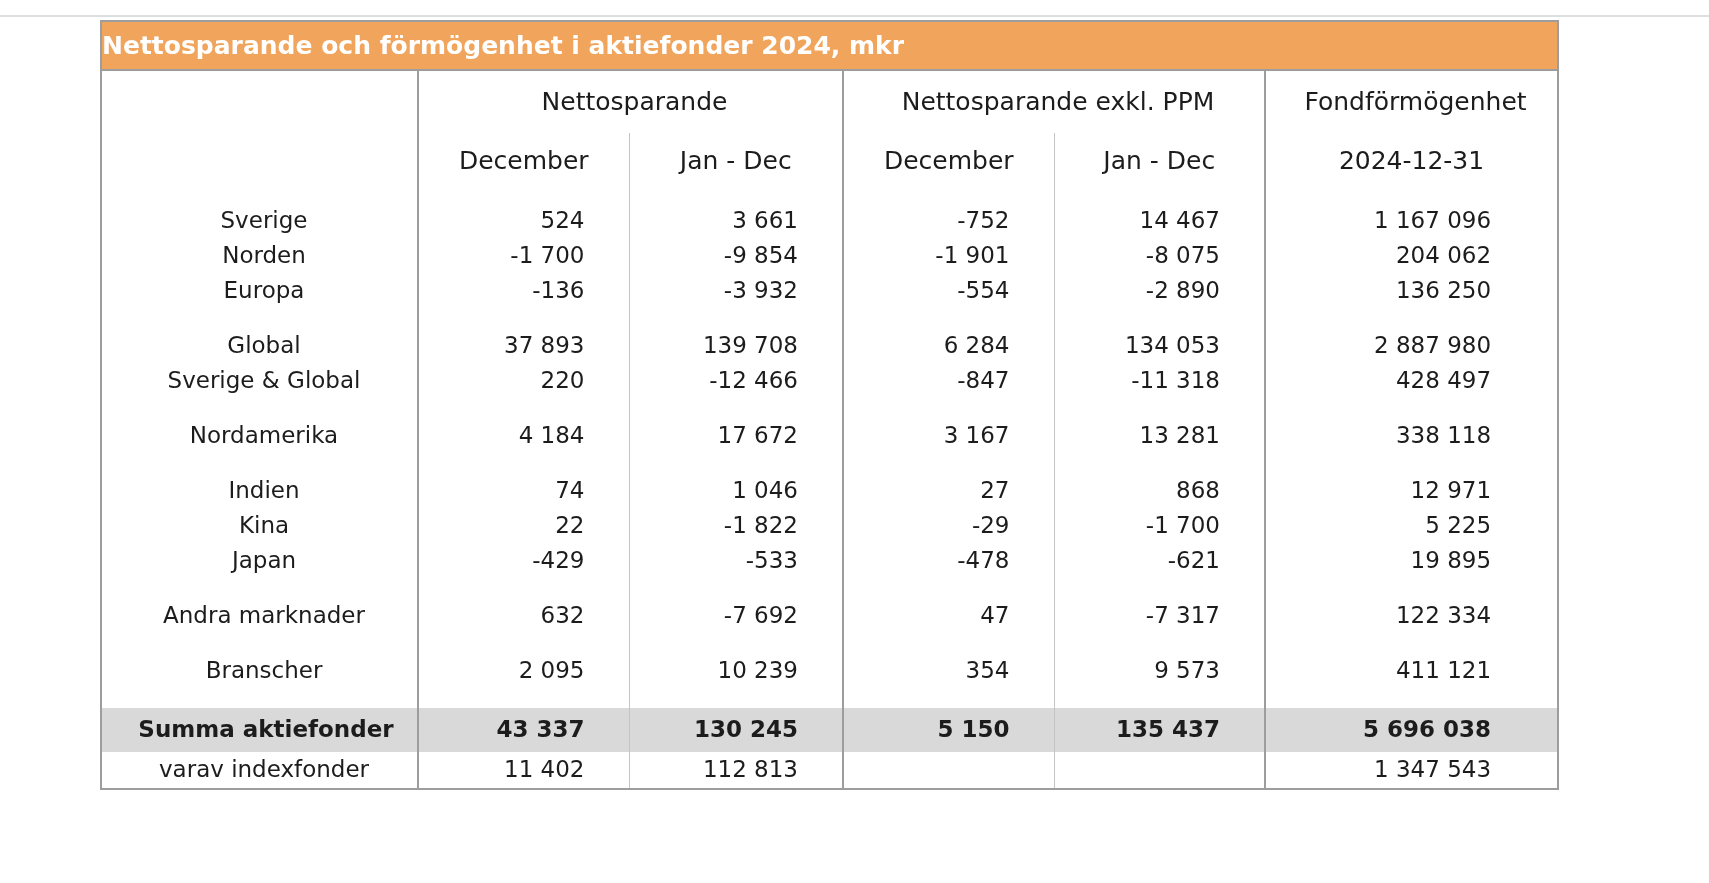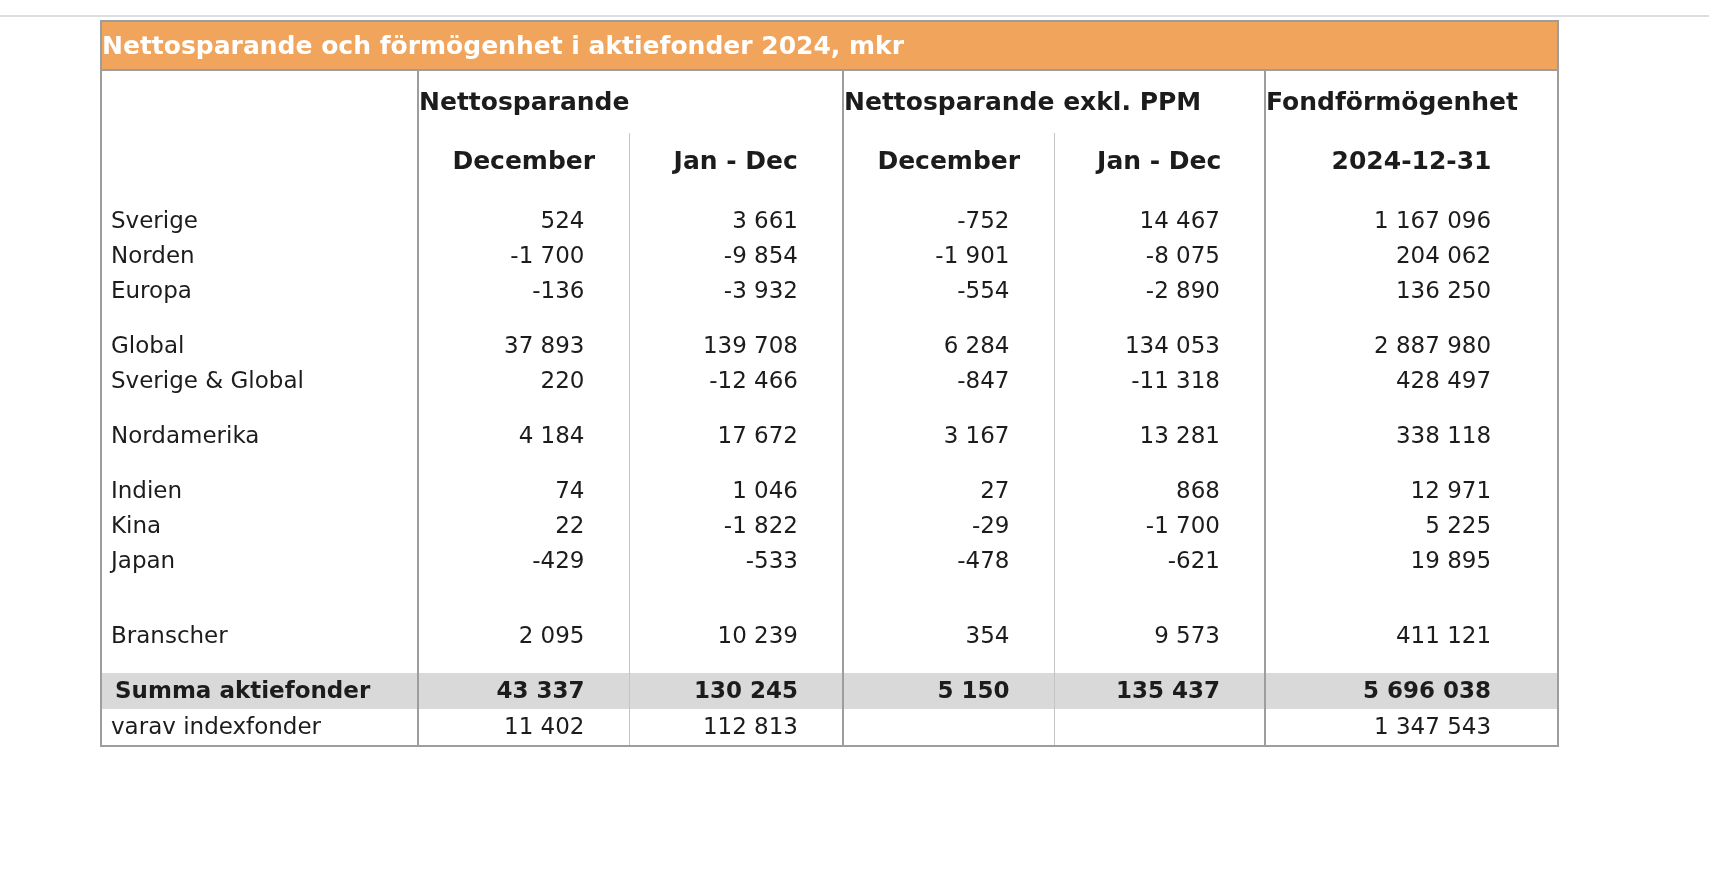--- a/index.html
+++ b/index.html
@@ -21,48 +21,48 @@
     border-collapse:collapse;table-layout:fixed;
     width:1457px;margin:3px 0 0 100px;
     border:2px solid var(--border-strong);
   }
   col.w1{width:317px;} col.w2{width:211px;} col.w3{width:214px;}
   col.w4{width:211px;} col.w5{width:211px;} col.w6{width:293px;}
 
   td{padding:0;vertical-align:middle;font-size:23px;line-height:1.1;overflow:hidden;white-space:nowrap;}
 
   
-  td.c1{border-right:2px solid var(--border-strong);text-align:left;padding-left:9px;}
+  td.c1{border-right:2px solid var(--border-strong);text-align:center;padding-left:9px;}
   td.c2{border-right:1px solid var(--border-light);}
   td.c3{border-right:2px solid var(--border-strong);}
   td.c4{border-right:1px solid var(--border-light);}
   td.c5{border-right:2px solid var(--border-strong);}
   td.c6{}
 
   td.num{text-align:right;padding-right:44px;}
   td.c6.num{padding-right:66px;}
 
   
   tr.titlerow td{
     height:47px;background:var(--header-bg);color:var(--header-text);
     font-weight:bold;font-size:25px;text-align:left;
     border-bottom:2px solid var(--border-strong);
   }
 
   
-  tr.ghrow td{height:62px;font-weight:bold;font-size:25px;text-align:left;vertical-align:middle;}
+  tr.ghrow td{height:62px;font-weight:normal;font-size:25px;text-align:center;vertical-align:middle;padding-left:8px;}
   tr.ghrow td.ghsep{border-right:2px solid var(--border-strong);}
 
   
-  tr.shrow td{height:56px;font-weight:bold;font-size:25px;text-align:center;vertical-align:top;padding-top:14px;}
+  tr.shrow td{height:56px;font-weight:normal;font-size:25px;text-align:center;vertical-align:top;padding-top:14px;}
 
   tr.r td{height:35px;}
   tr.gap td{height:20px;}
 
-  tr.total td{height:36px;background:var(--total-bg);font-weight:bold;padding-left:13px;}
+  tr.total td{height:44px;background:var(--total-bg);font-weight:bold;padding-left:13px;}
   tr.subtotal td{height:36px;}
 </style>
 </head>
 <body>
 
 <div class="top-rule"></div>
 
 <table class="fonds">
   <colgroup>
     <col class="w1">
@@ -199,20 +199,28 @@
 
   <tr class="gap">
     <td class="c1"></td>
         <td class="c2"></td>
         <td class="c3"></td>
         <td class="c4"></td>
         <td class="c5"></td>
         <td class="c6"></td>
   </tr>
 
+  <tr class="r">
+    <td class="c1">Andra marknader</td>
+    <td class="c2 num">632</td>
+    <td class="c3 num">-7 692</td>
+    <td class="c4 num">47</td>
+    <td class="c5 num">-7 317</td>
+    <td class="c6 num">122 334</td>
+  </tr>
 
   <tr class="gap">
     <td class="c1"></td>
         <td class="c2"></td>
         <td class="c3"></td>
         <td class="c4"></td>
         <td class="c5"></td>
         <td class="c6"></td>
   </tr>
 

